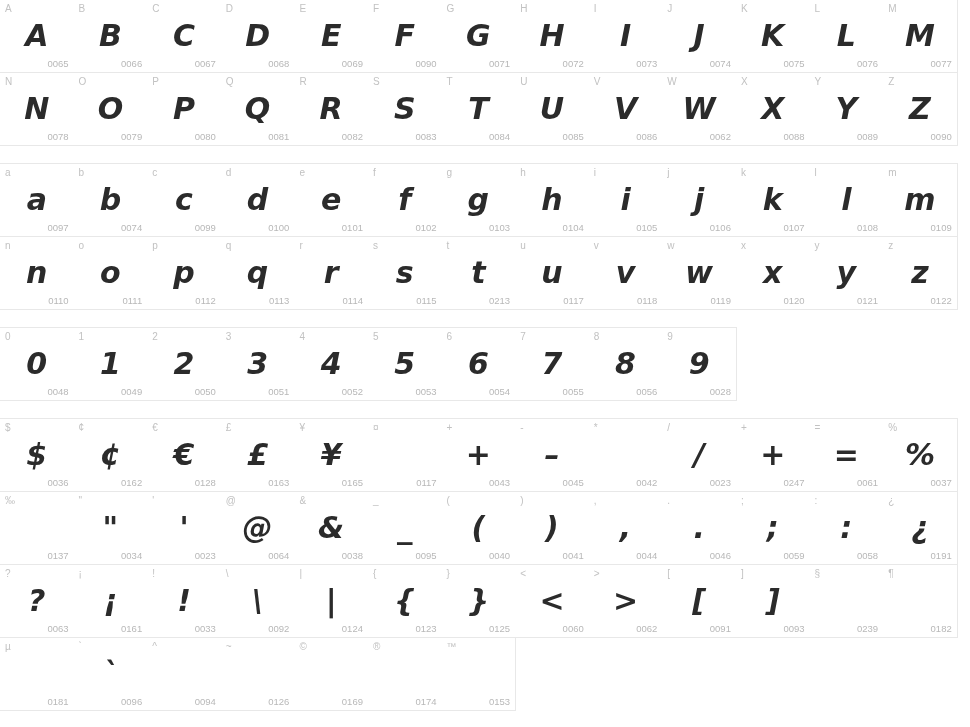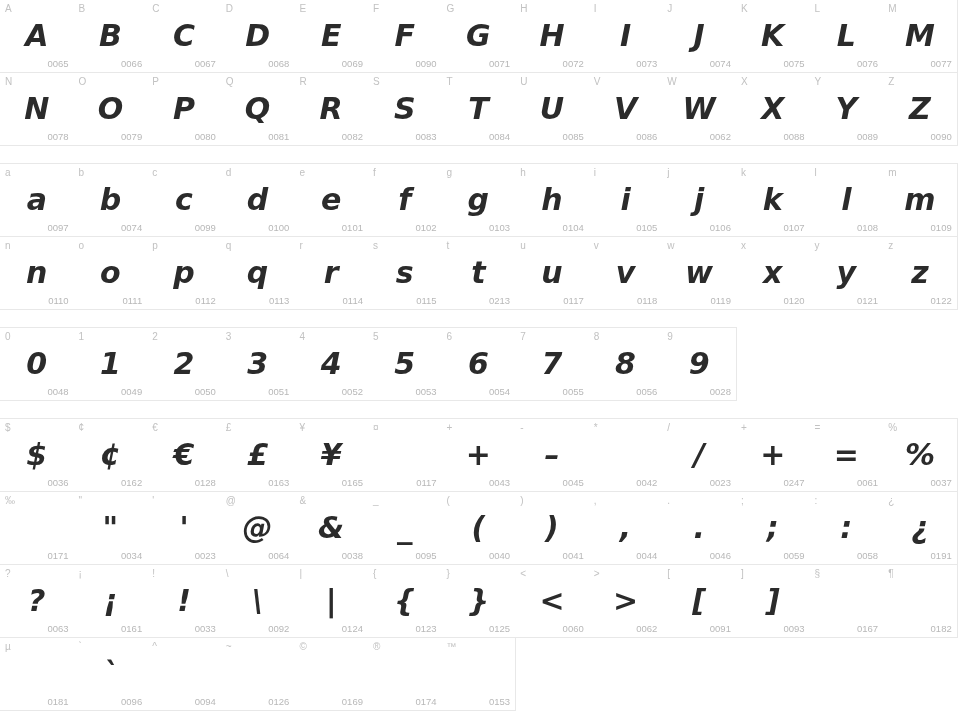--- a/index.html
+++ b/index.html
@@ -457,21 +457,21 @@
         <div class="code">0061</div>
       </div>
       <div class="cell">
         <div class="corner">%</div>
         <div class="glyph">%</div>
         <div class="code">0037</div>
       </div>
       <div class="cell">
         <div class="corner">‰</div>
         <div class="glyph"></div>
-        <div class="code">0171</div>
+        <div class="code">0137</div>
       </div>
       <div class="cell">
         <div class="corner">"</div>
         <div class="glyph">"</div>
         <div class="code">0034</div>
       </div>
       <div class="cell">
         <div class="corner">'</div>
         <div class="glyph">'</div>
         <div class="code">0023</div>
@@ -577,21 +577,21 @@
         <div class="code">0091</div>
       </div>
       <div class="cell">
         <div class="corner">]</div>
         <div class="glyph">]</div>
         <div class="code">0093</div>
       </div>
       <div class="cell">
         <div class="corner">§</div>
         <div class="glyph"></div>
-        <div class="code">0167</div>
+        <div class="code">0239</div>
       </div>
       <div class="cell">
         <div class="corner">¶</div>
         <div class="glyph"></div>
         <div class="code">0182</div>
       </div>
       <div class="cell">
         <div class="corner">µ</div>
         <div class="glyph"></div>
         <div class="code">0181</div>

